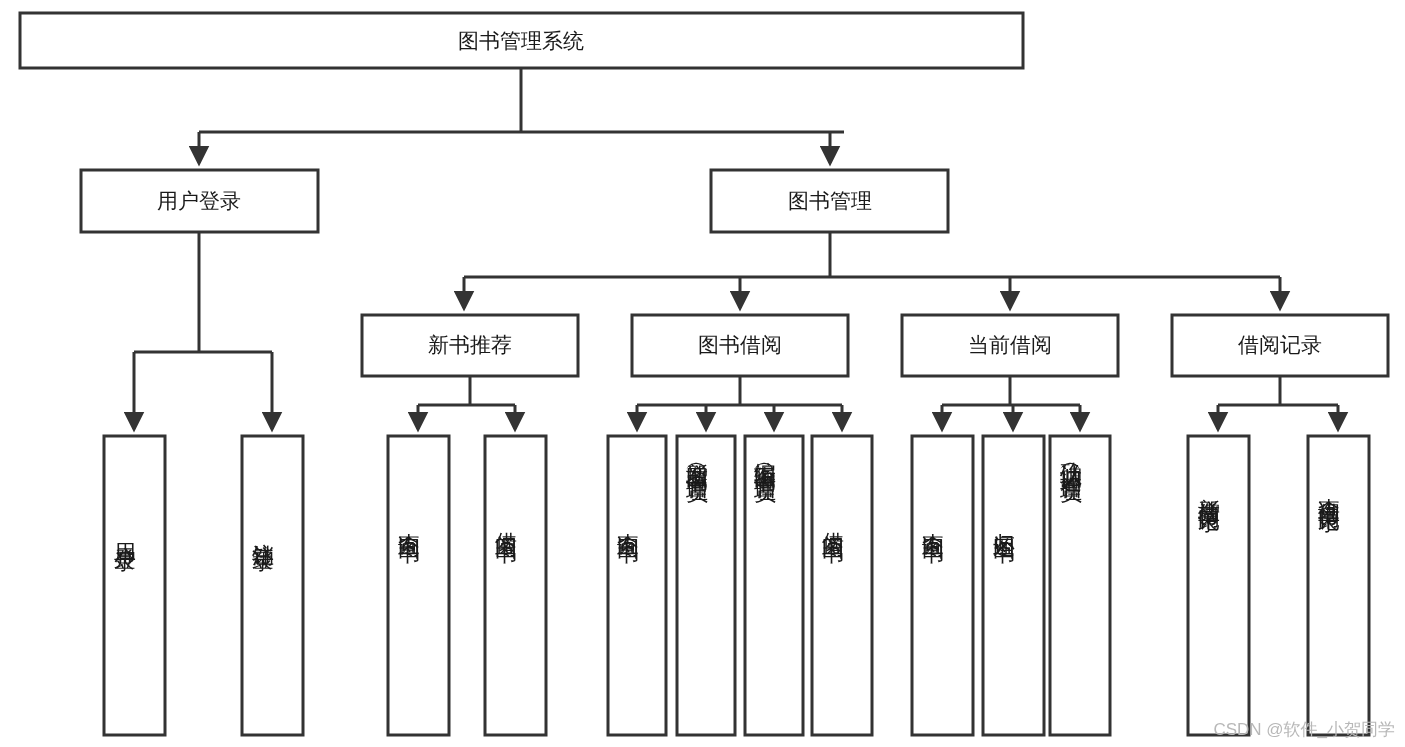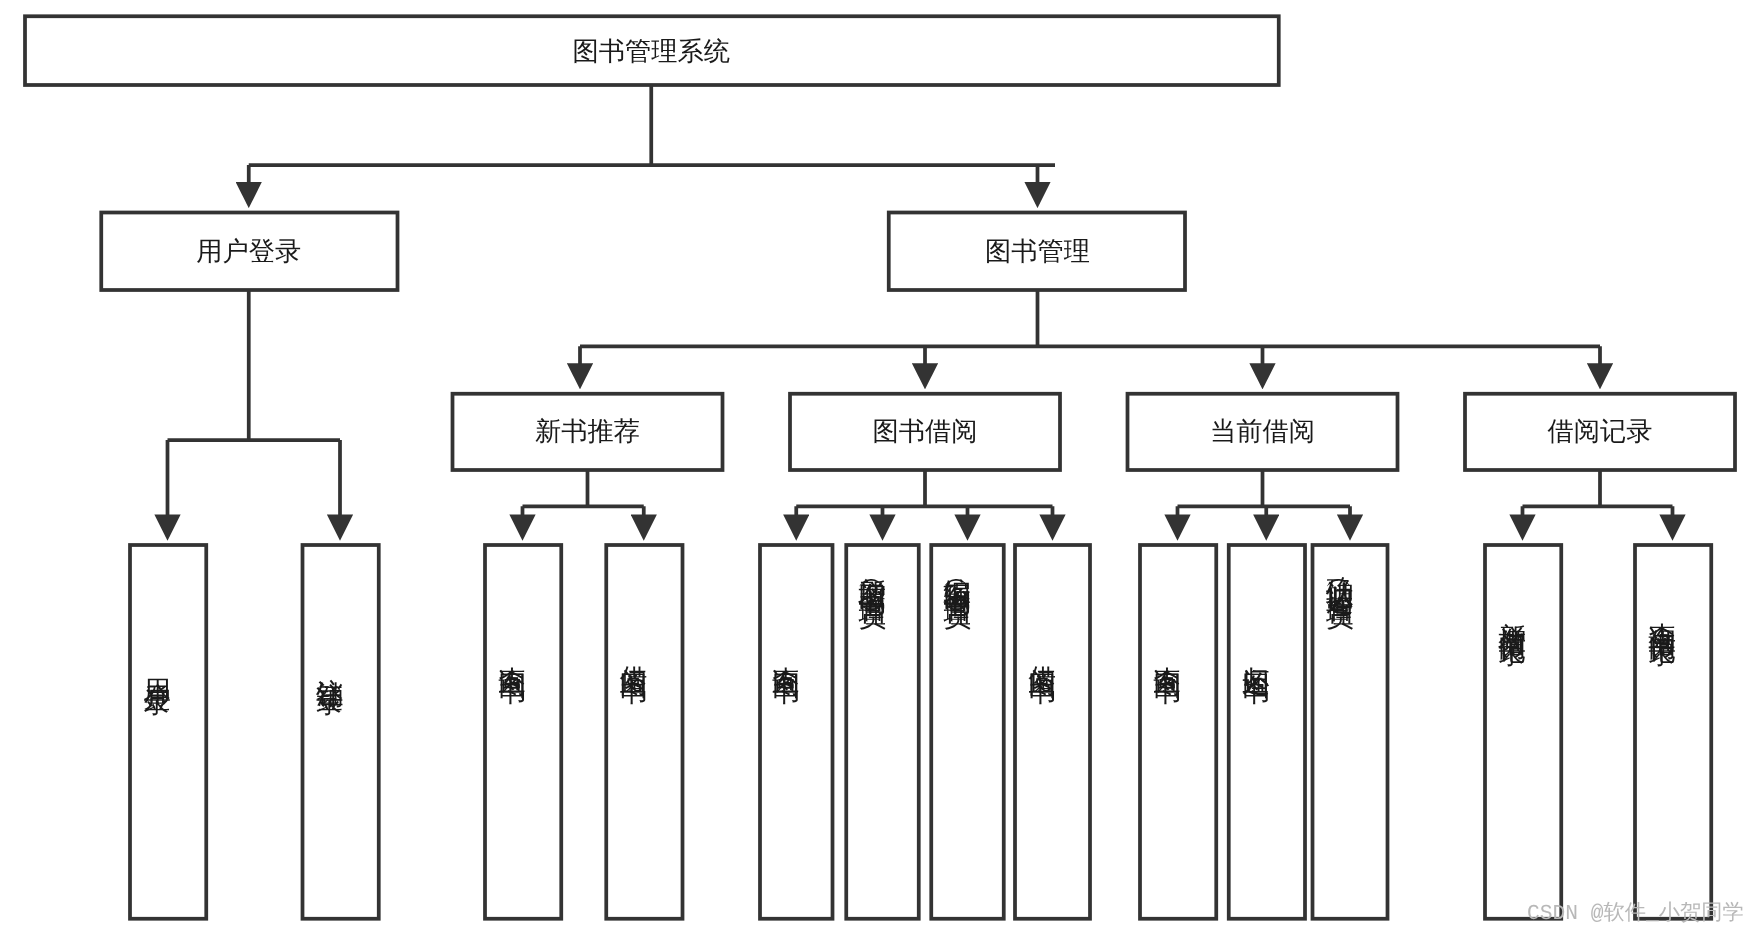--- a/index.html
+++ b/index.html
@@ -54,21 +54,21 @@
     stroke-width: 3;
     fill: none;
   }
   .arrow-head {
     fill: #333333;
   }
   .watermark {
     position: absolute;
     right: 10px;
     bottom: 6px;
-    font-family: Liberation Mono, monospace;
+    font-family: Liberation Sans, sans-serif;
     font-size: 17px;
     color: #b8b8b8;
     white-space: nowrap;
     pointer-events: none;
   }
 </style>
 </head>
 <body>
 
 <div id="diagram-root">

